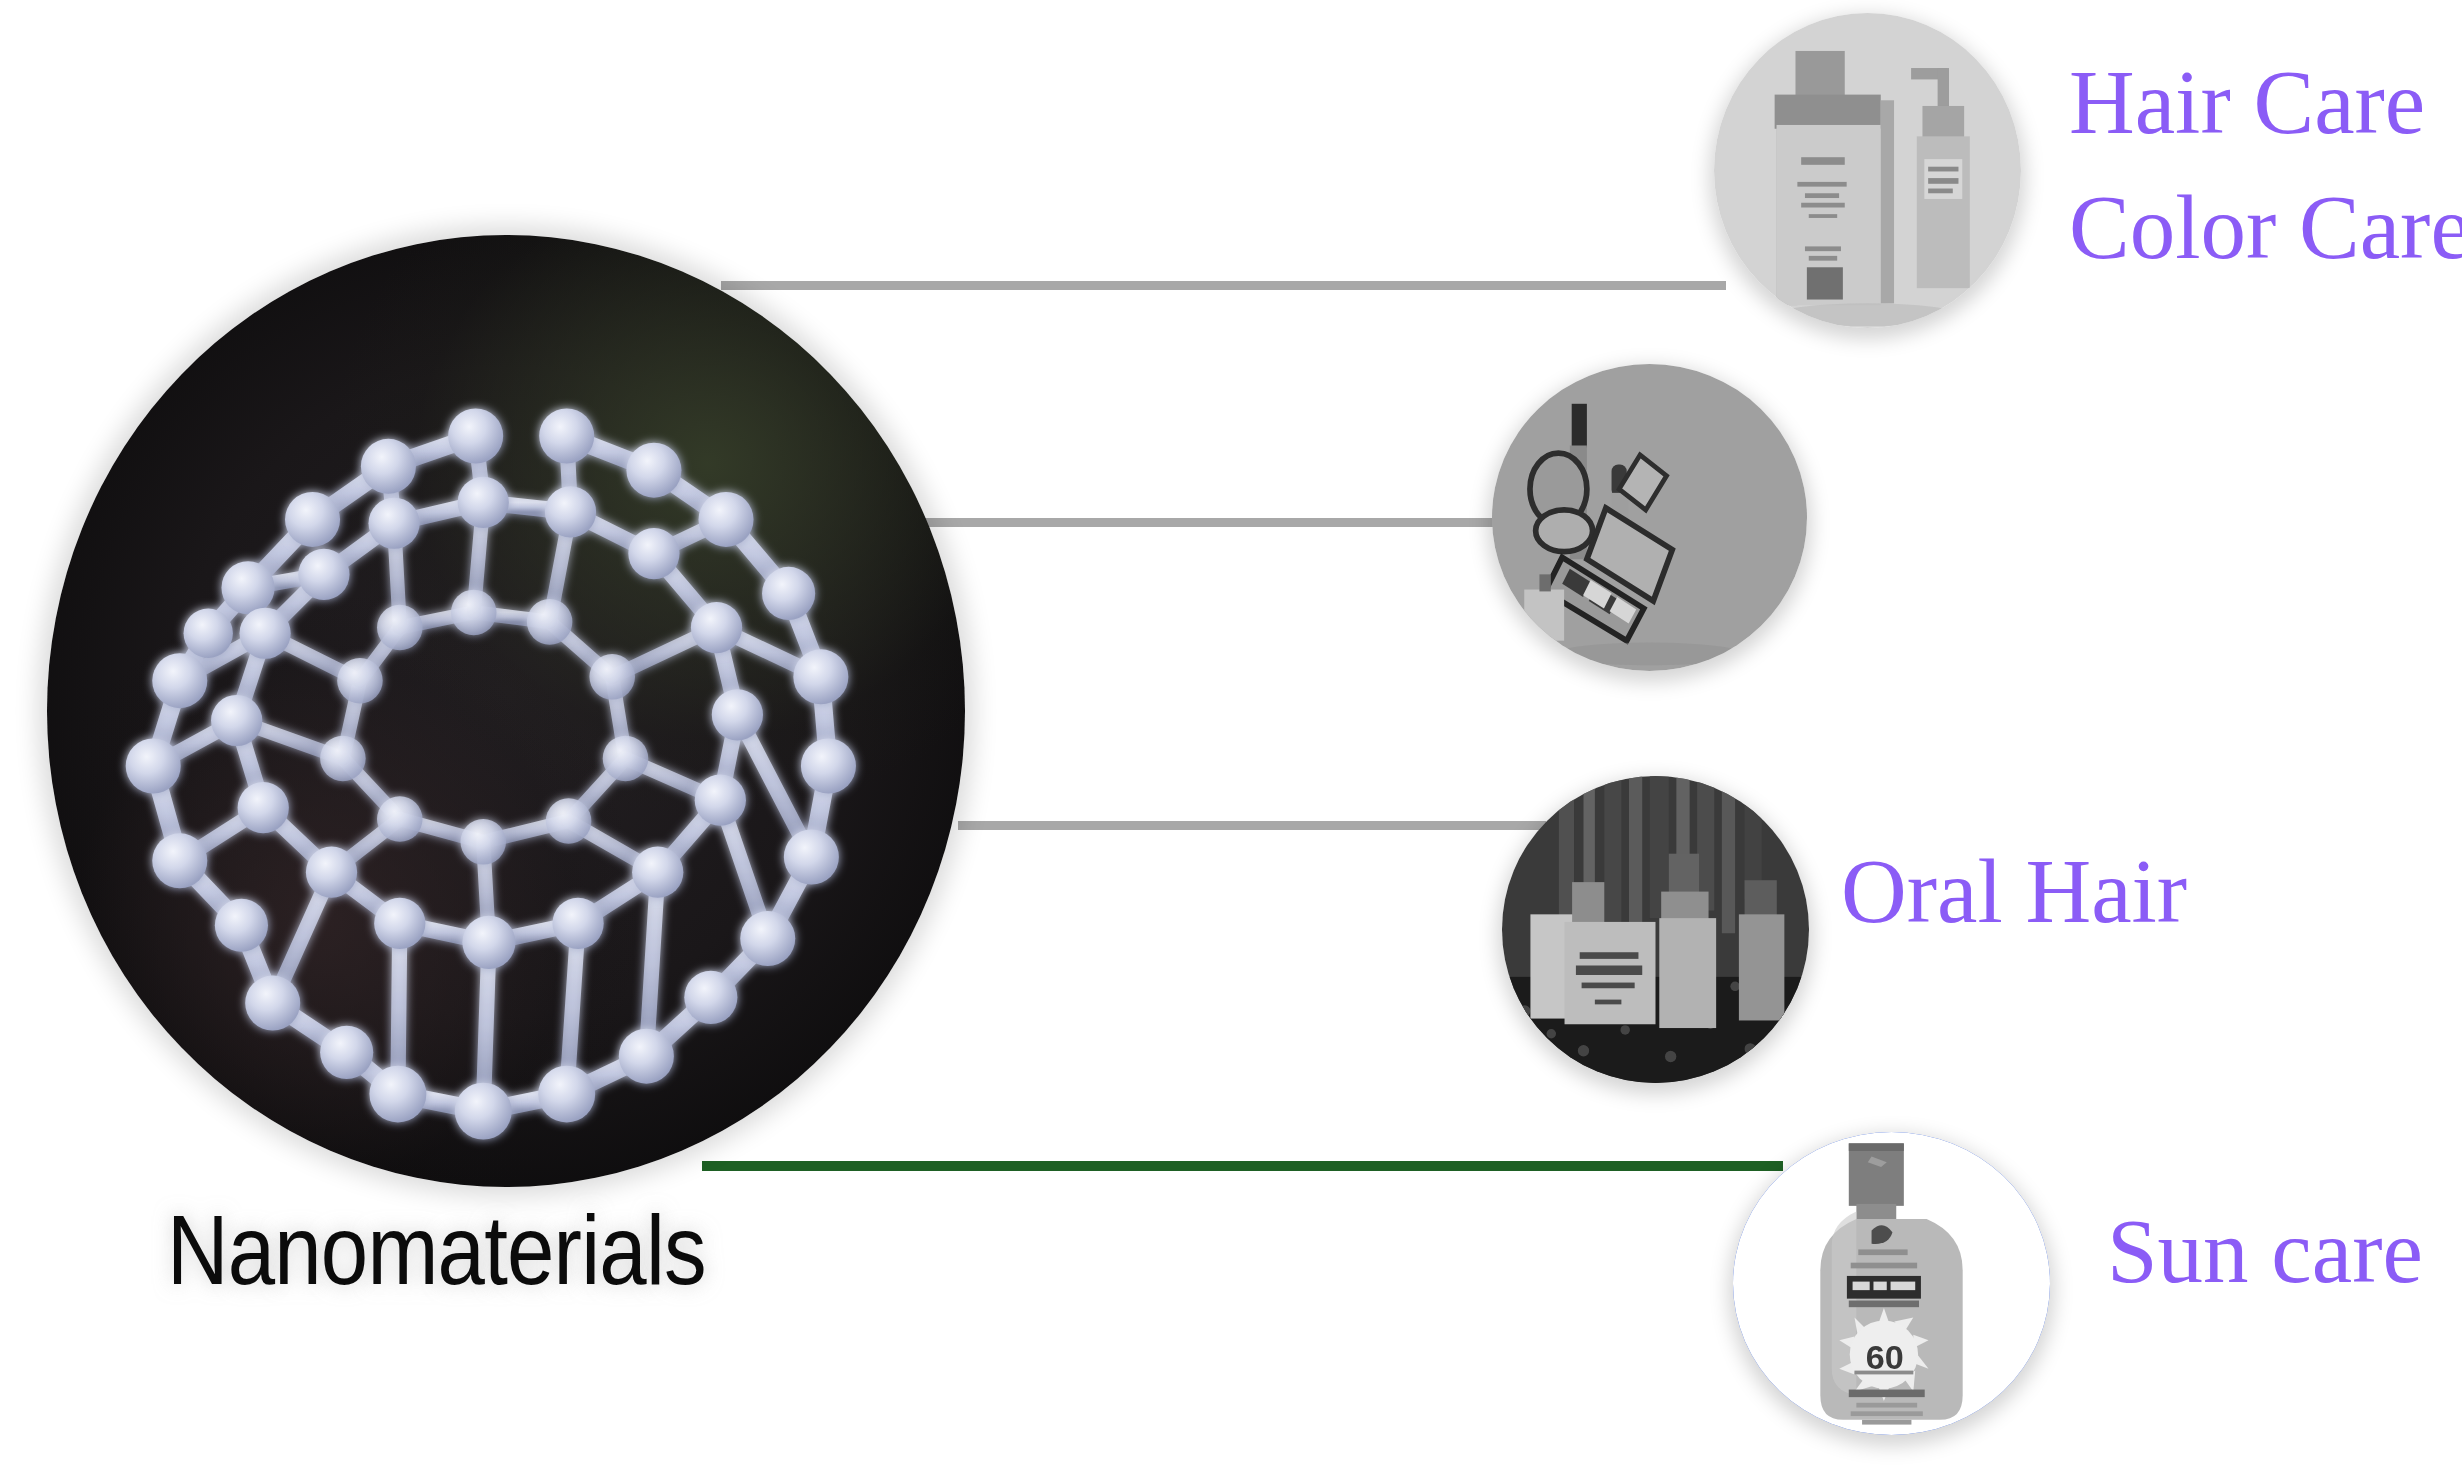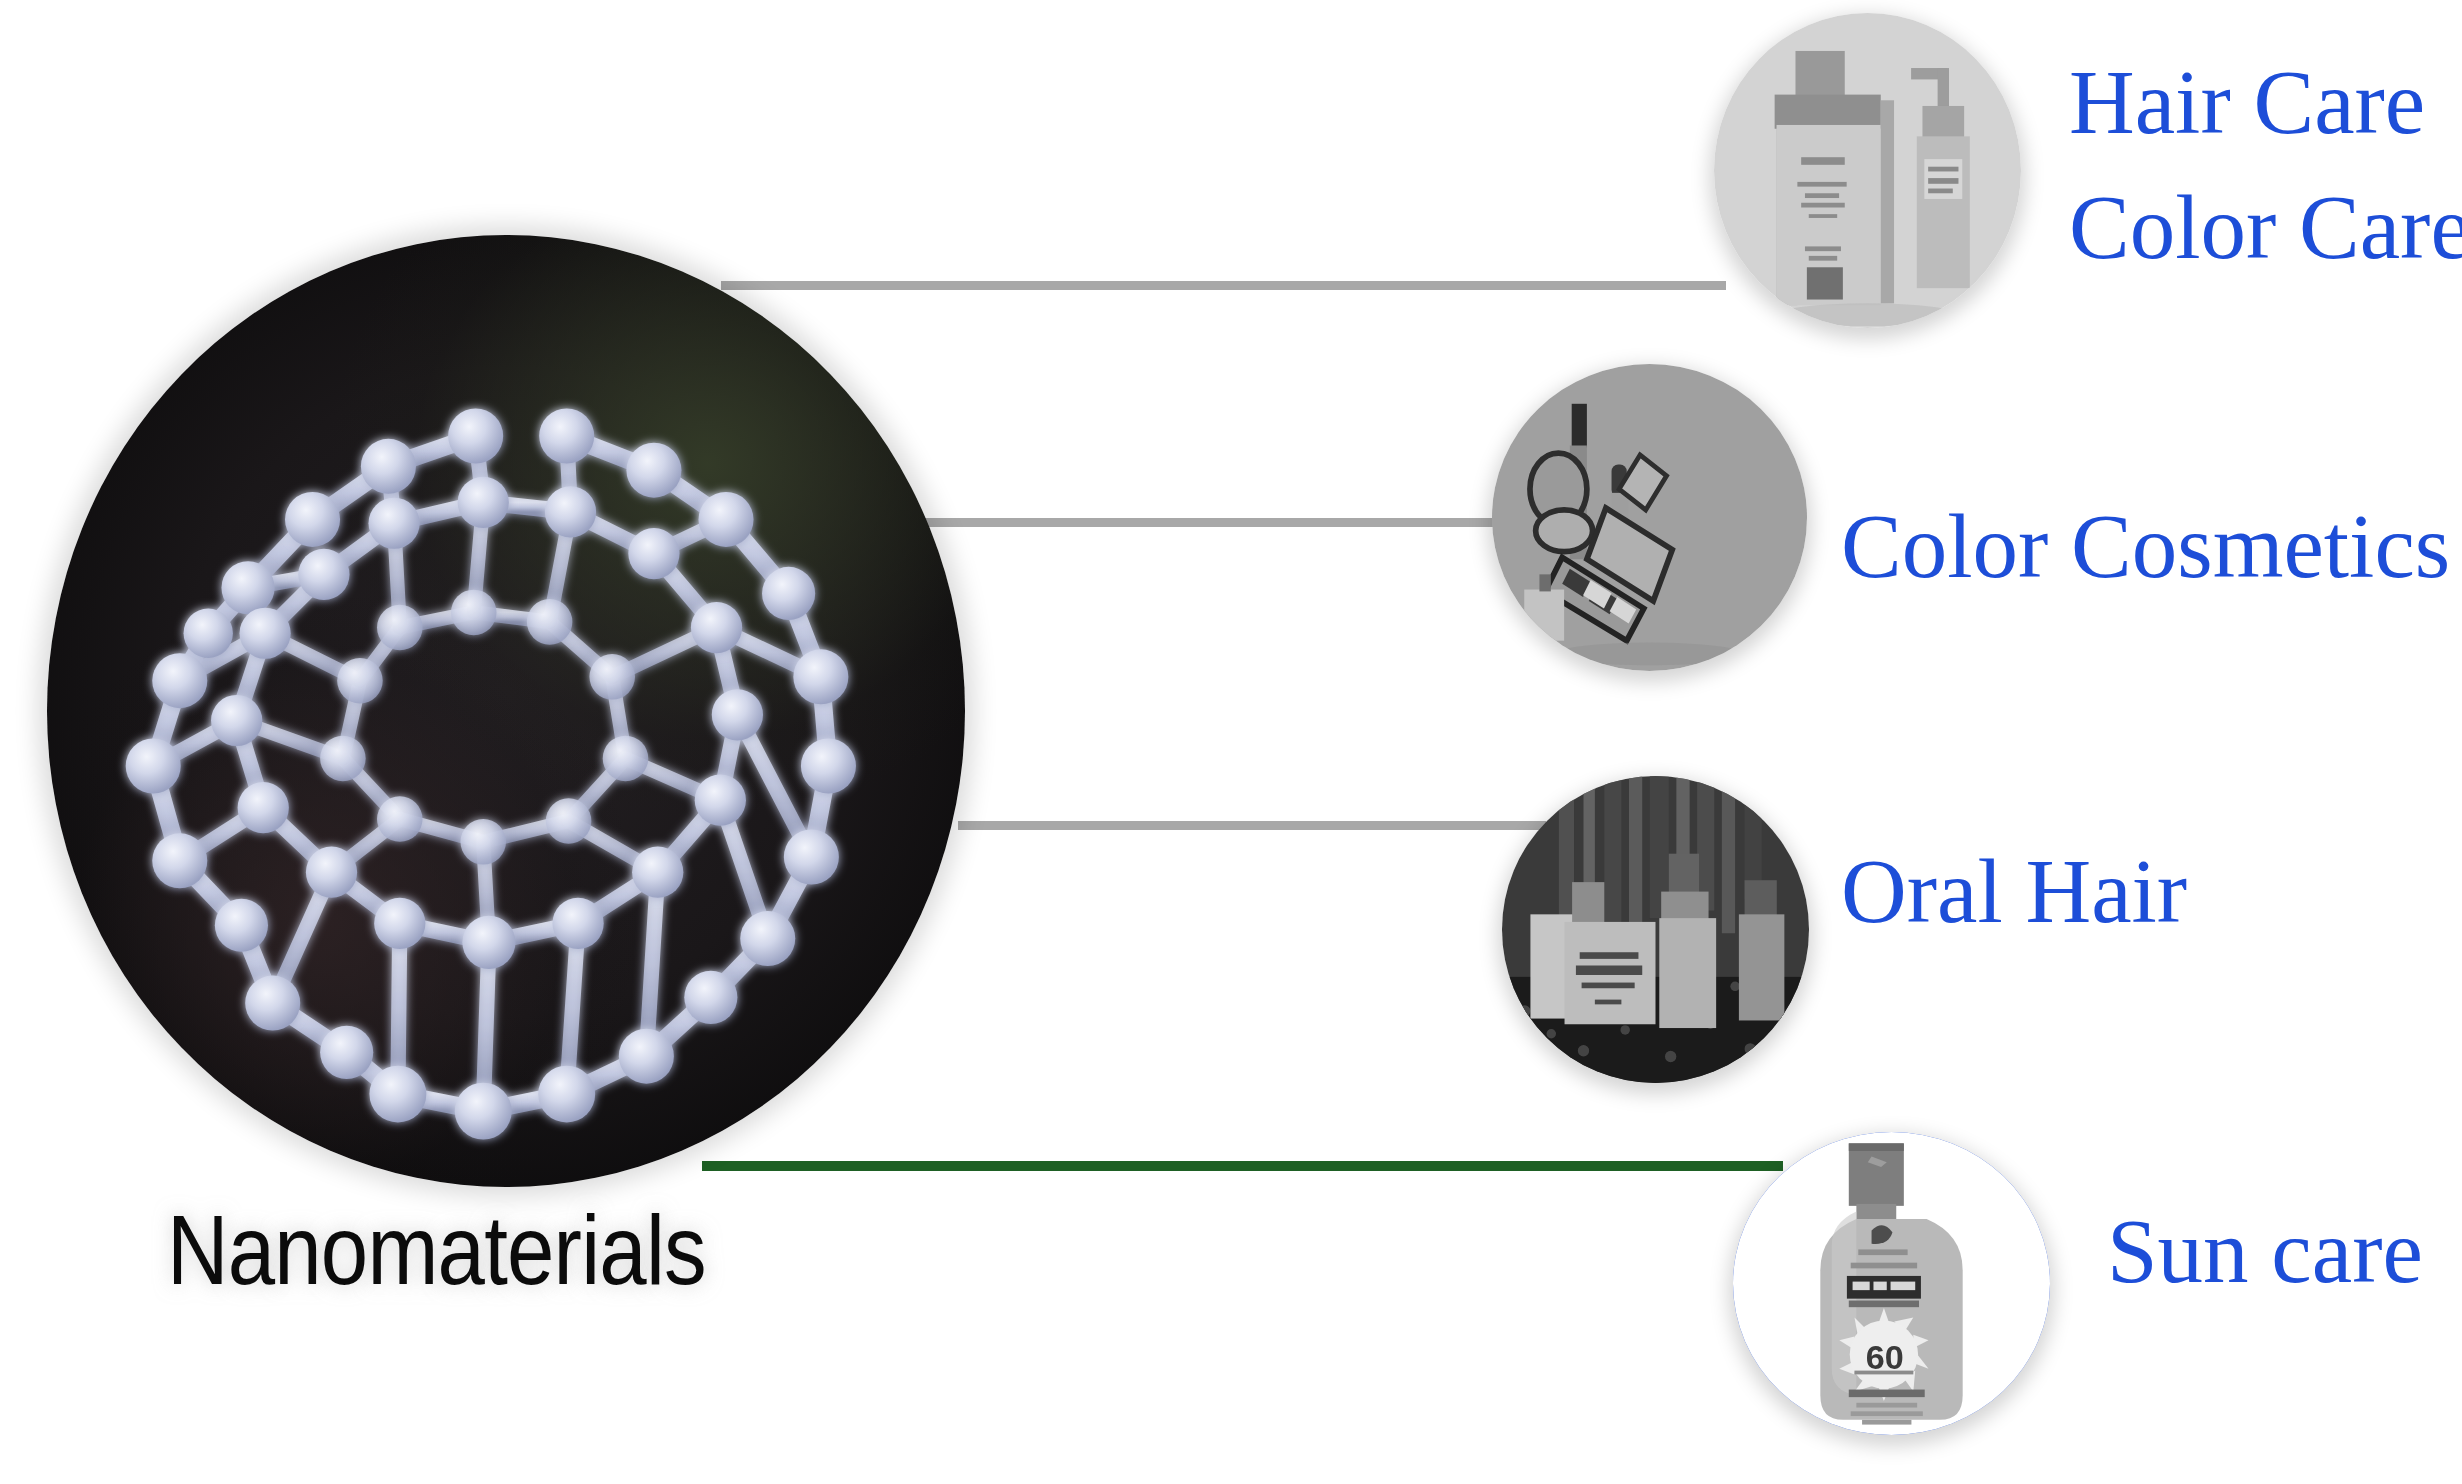--- a/index.html
+++ b/index.html
@@ -73,21 +73,21 @@
 
   #circle-hair      { left: 1714px; top: 13.3px;   width: 307px; height: 315px; }
   #circle-color     { left: 1492px; top: 364px;  width: 315px; height: 307px; }
   #circle-oral      { left: 1502px; top: 776px;  width: 307px; height: 307px; }
   #circle-sun       { left: 1733px; top: 1132px; width: 317px; height: 303px; background: #1d4ed8; }
 
   
   .cat-label {
     position: absolute;
     font-family: "Liberation Serif", "DejaVu Serif", serif;
-    color: #1d4ed8;
+    color: #8b5cf6;
     white-space: nowrap;
     font-size: 91px;
     line-height: 1.0;
   }
   #label-hair  { left: 2069px; top: 57px; }
   #label-skin  { left: 2069px; top: 182px; }
   #label-color { left: 1841px; top: 501px; }
   #label-oral  { left: 1841px; top: 846px; }
   #label-sun   { left: 2107px; top: 1206px; }
 </style>
@@ -339,21 +339,20 @@
         <polygon points="104,228 126,242 118,258 96,244"></polygon>
         <polygon points="132,246 152,259 144,274 124,261"></polygon>
       </g>
 
       <rect x="34" y="238" width="42" height="54" fill="#c3c3c3"></rect>
       <rect x="50" y="222" width="12" height="18" fill="#6d6d6d"></rect>
       <ellipse cx="166" cy="306" rx="100" ry="12" fill="#8e8e8e" opacity="0.45"></ellipse>
     </svg>
   </div>
 
-  <div class="cat-label" id="label-color">Color Cosmetics</div>
 
   <div id="circle-oral" class="cat-circle">
     <svg viewBox="0 0 324 324" preserveAspectRatio="none" aria-hidden="true">
       <rect width="324" height="324" fill="#3a3a3a"></rect>
 
       <g opacity="0.85">
         <rect x="60" y="0" width="16" height="150" fill="#555"></rect>
         <rect x="86" y="0" width="12" height="172" fill="#6b6b6b"></rect>
         <rect x="108" y="0" width="18" height="160" fill="#4a4a4a"></rect>
         <rect x="134" y="0" width="14" height="190" fill="#626262"></rect>

